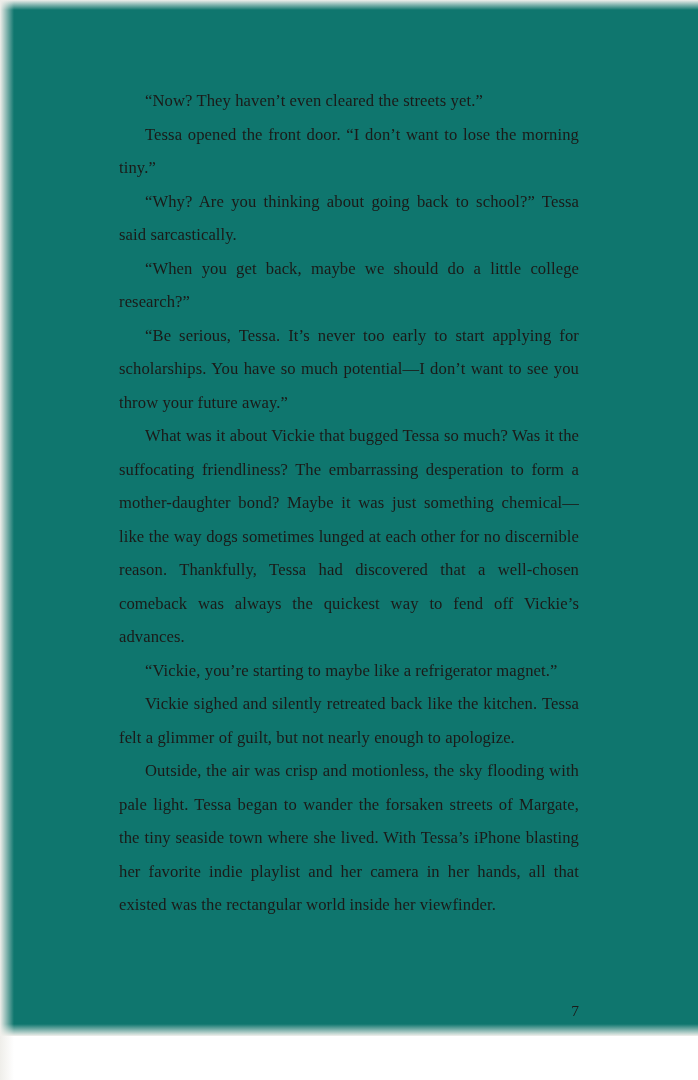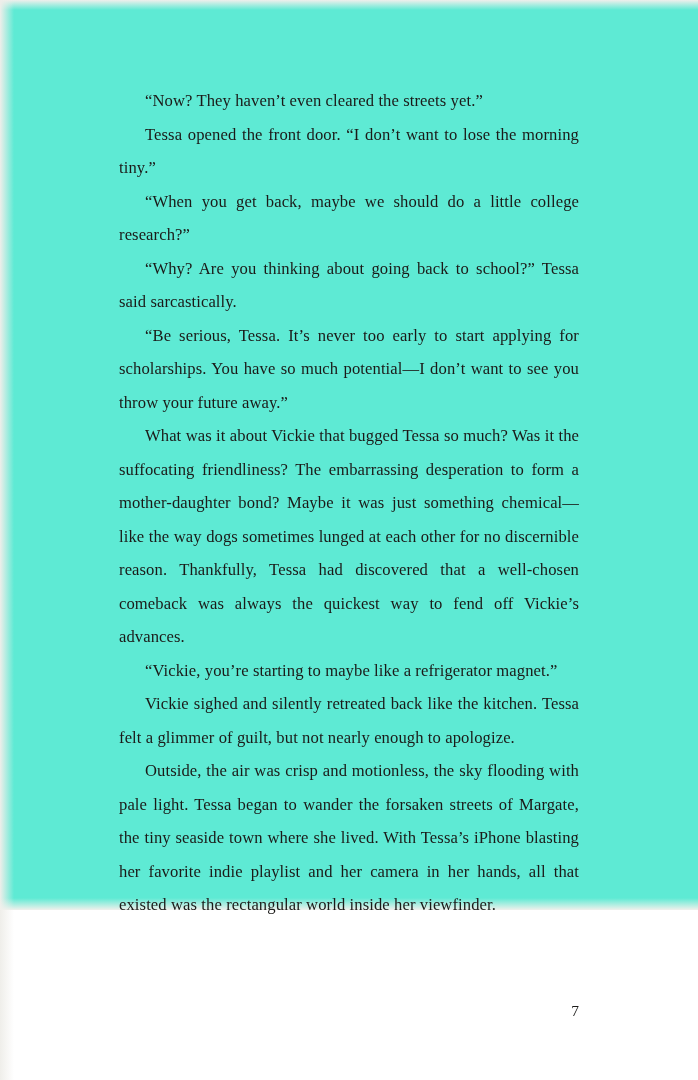--- a/index.html
+++ b/index.html
@@ -13,22 +13,22 @@
     font-family: "Liberation Serif", serif;
     color: #1a1a1a;
     position: relative;
     overflow: hidden;
   }
   .page {
     position: absolute;
     top: 0;
     left: 0;
     width: 698px;
-    height: 910px;
-    background: #5eead4;
+    height: 1036px;
+    background: #0f766e;
   }
   .text-block {
     position: absolute;
     left: 119px;
     top: 84px;
     width: 460px;
   }
   p.para {
     margin: 0;
     font-size: 16.6px;
@@ -77,22 +77,22 @@
 <body>
 
 <div class="page">
   <div class="paper-edge-top"></div>
   <div class="paper-edge-left"></div>
   <div class="paper-edge-bottom"></div>
 
   <div class="text-block">
     <p class="para">“Now? They haven’t even cleared the streets yet.”</p>
     <p class="para">Tessa opened the front door. “I don’t want to lose the morning tiny.”</p>
+    <p class="para">“Why? Are you thinking about going back to school?” Tessa said sarcastically.</p>
     <p class="para">“When you get back, maybe we should do a little college research?”</p>
-    <p class="para">“Why? Are you thinking about going back to school?” Tessa said sarcastically.</p>
     <p class="para">“Be serious, Tessa. It’s never too early to start applying for scholarships. You have so much potential—I don’t want to see you throw your future away.”</p>
     <p class="para">What was it about Vickie that bugged Tessa so much? Was it the suffocating friendliness? The embarrassing desperation to form a mother-daughter bond? Maybe it was just something chemical—like the way dogs sometimes lunged at each other for no discernible reason. Thankfully, Tessa had discovered that a well-chosen comeback was always the quickest way to fend off Vickie’s advances.</p>
     <p class="para">“Vickie, you’re starting to maybe like a refrigerator magnet.”</p>
     <p class="para">Vickie sighed and silently retreated back like the kitchen. Tessa felt a glimmer of guilt, but not nearly enough to apologize.</p>
     <p class="para">Outside, the air was crisp and motionless, the sky flooding with pale light. Tessa began to wander the forsaken streets of Margate, the tiny seaside town where she lived. With Tessa’s iPhone blasting her favorite indie playlist and her camera in her hands, all that existed was the rectangular world inside her viewfinder.</p>
   </div>
 
   <div class="page-number">7</div>
 </div>
 

